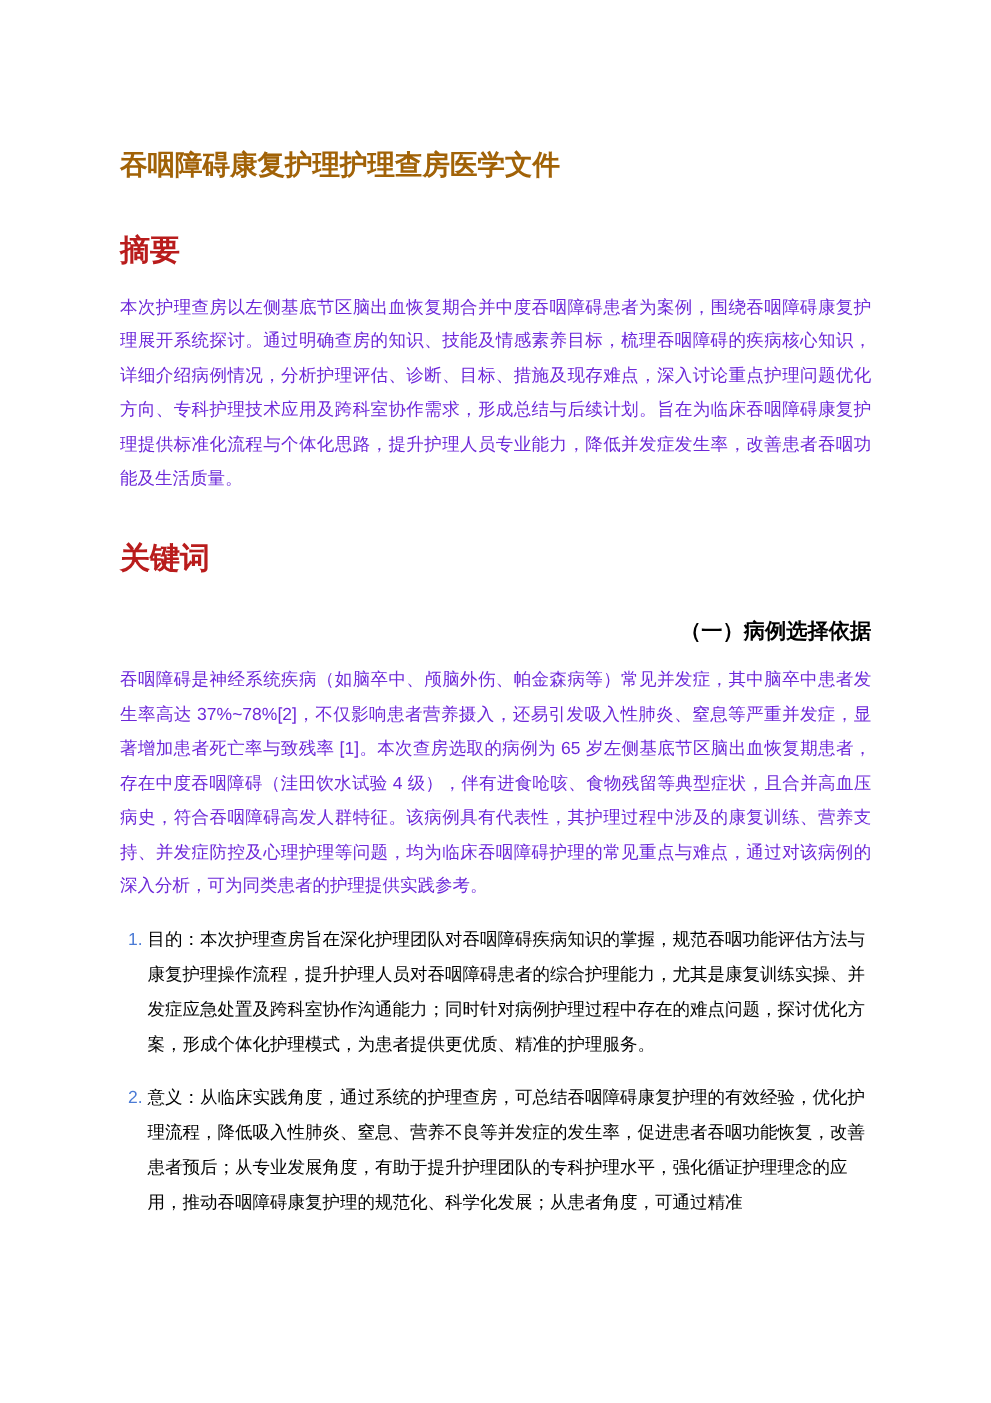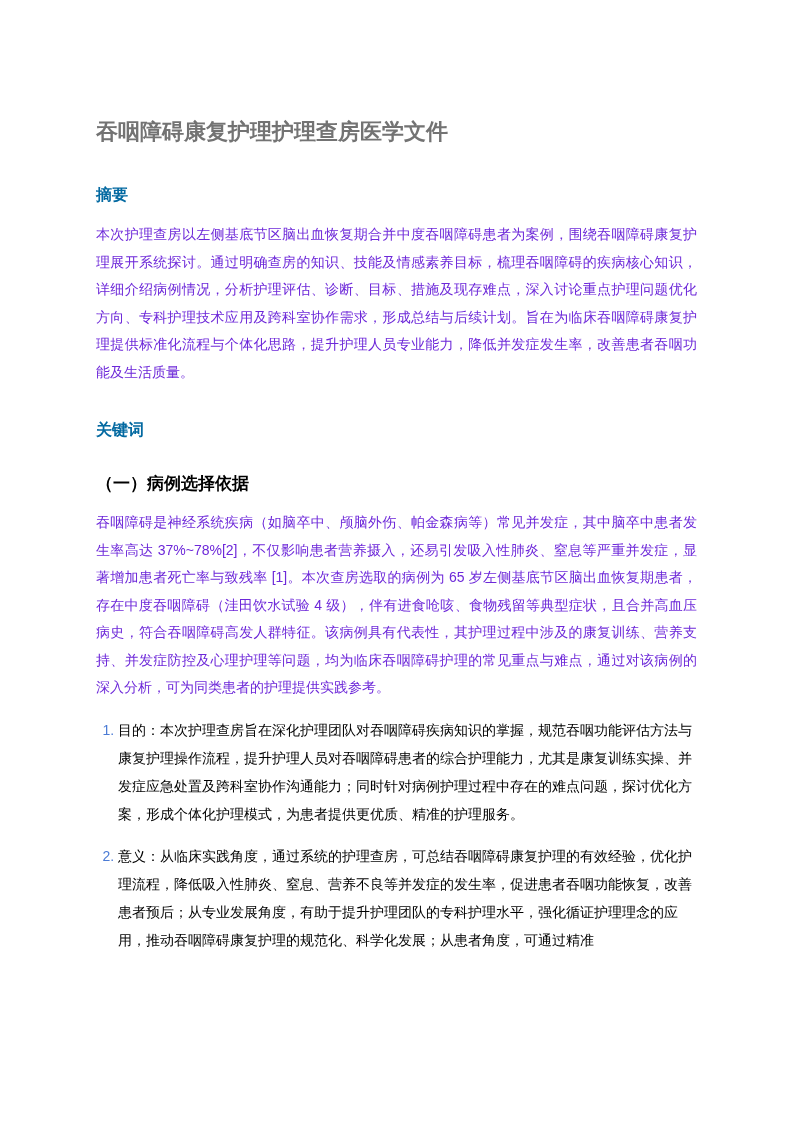--- a/index.html
+++ b/index.html
@@ -18,36 +18,37 @@
     box-sizing: border-box;
     width: 793px;
     height: 1122px;
     padding: 118px 96px 40px 96px;
     background: #ffffff;
   }
   h1.doc-title {
     font-size: 22px;
     line-height: 1.3;
     font-weight: 700;
-    color: #737373;
+    color: #a16207;
     margin: 0 0 38px 0;
   }
   h2.sec-heading {
-    font-size: 16px;
+    font-size: 24px;
     line-height: 1.3;
     font-weight: 700;
-    color: #0369a1;
+    color: #b91c1c;
     margin: 34px 0 16px 0;
   }
   h3.sub-heading {
     font-size: 17px;
     line-height: 1.3;
     font-weight: 700;
     color: #000000;
     margin: 32px 0 14px 0;
+    text-align: right;
   }
   p.body-text {
     font-size: 14px;
     line-height: 27.5px;
     margin: 0 0 14px 0;
     text-align: justify;
     color: #6d28d9;
   }
   ol.num-list {
     margin: 0;

